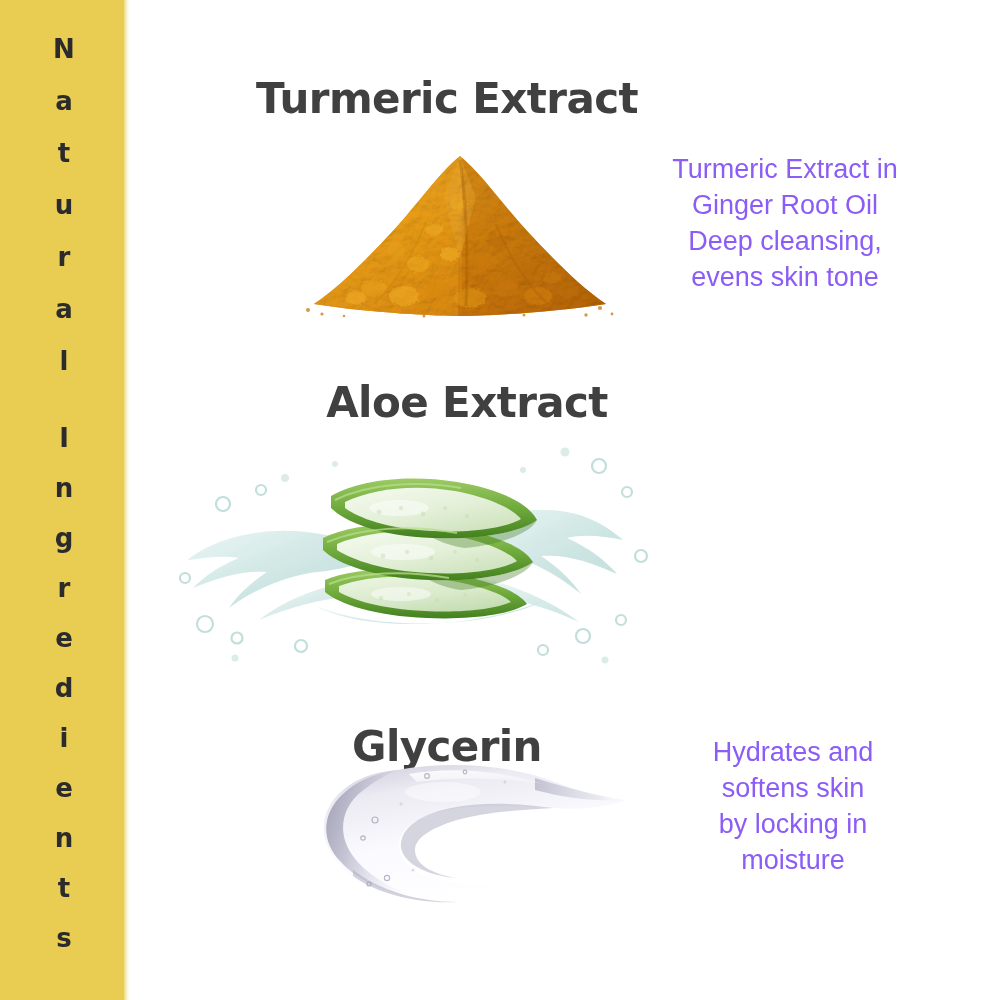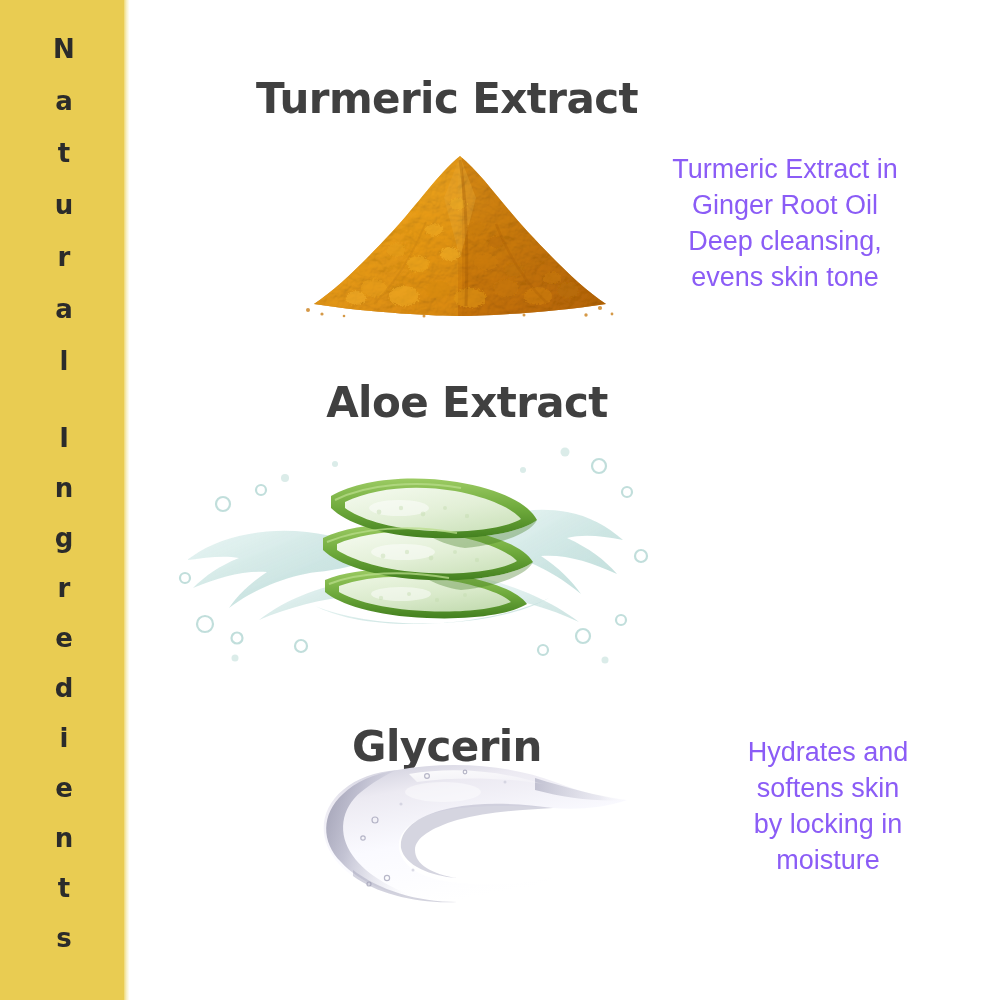--- a/index.html
+++ b/index.html
@@ -80,21 +80,21 @@
     text-align: center;
     color: #8b5cf6;
     font-family: Liberation Sans, sans-serif;
     font-weight: 300;
     font-size: 27px;
     line-height: 1.33;
     white-space: pre-line;
   }
   #desc-turmeric { left: 625px; top: 152px; }
   #desc-aloe     { left: 625px; top: 443px; }
-  #desc-glycerin { left: 668px; top: 735px; }
+  #desc-glycerin { left: 633px; top: 735px; }
 
   
   .art { position: absolute; }
 
   
   #art-turmeric { left: 300px; top: 138px; width: 320px; height: 180px; }
 
   
   #art-aloe { left: 175px; top: 408px; width: 480px; height: 260px; }
 

